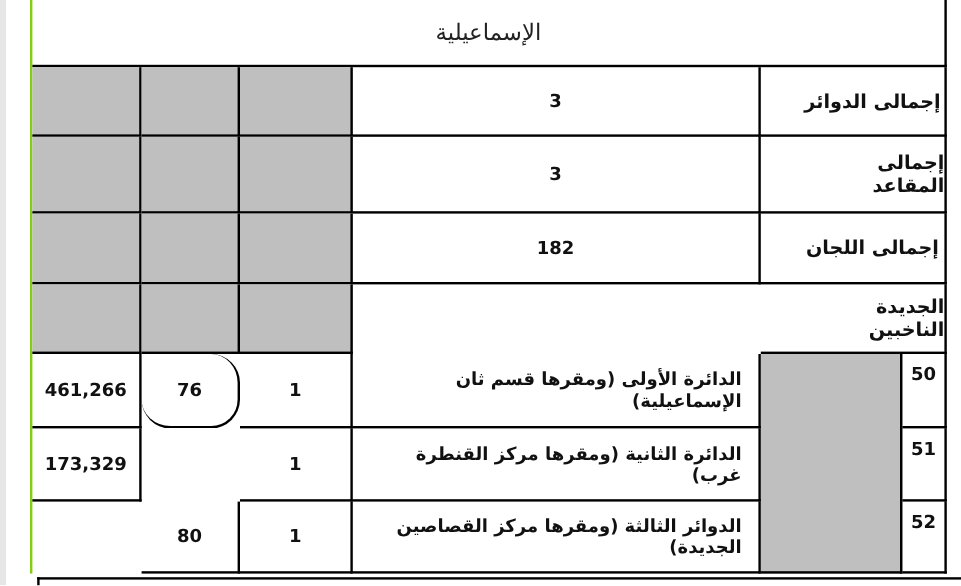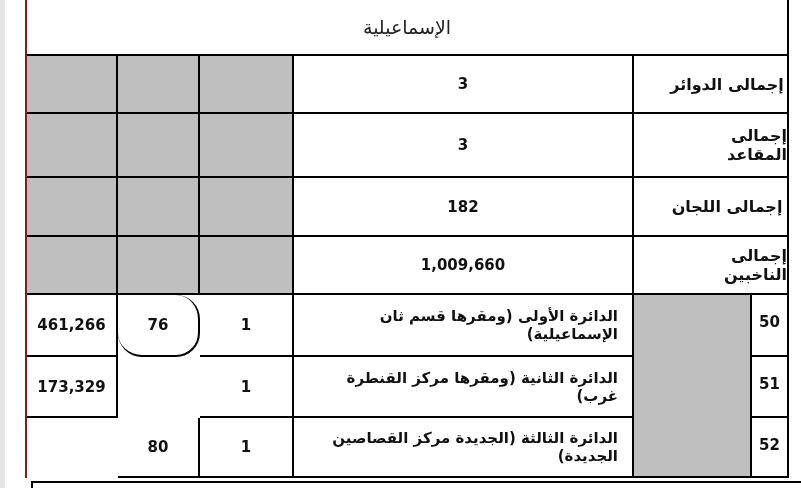--- a/index.html
+++ b/index.html
@@ -14,36 +14,36 @@
   .page-edge {
     position: absolute; left: 0; top: 0;
     width: 5px; height: 488px;
     background: #e6e6e6;
   }
   .gov-table {
     position: absolute; left: 25px; top: 0;
     display: grid;
     grid-template-columns: 91px 82px 94px 340px 118px 37px;
     grid-template-rows: 56px 58px 64px 59px 58px 62px 61px 60px;
-    border-left: 2px solid #7f1d1d;
+    border-left: 2px solid #84cc16;
   }
   .c {
     box-sizing: border-box;
     border-right: 2px solid #000000;
     border-bottom: 2px solid #000000;
     display: flex; align-items: center; justify-content: center;
     font-weight: 700; font-size: 15px;
     overflow: hidden;
   }
   .gray { background: #bfbfbf; }
   .rtl { direction: rtl; }
   .title-cell { font-weight: 400; font-size: 19px; color: #222; }
   .label-cell { font-size: 16px; padding-left: 33px; }
   .name-cell { font-size: 15px; padding: 0 14px; }
-  .serial-cell { align-items: flex-start; padding-top: 18px; }
+  .serial-cell { align-items: flex-start; padding-top: 8px; }
   .next-table {
     position: absolute; top: 481px; left: 31px;
     width: 770px; height: 7px;
     background: #ffffff;
     border: 2px solid #000000; border-bottom: none; border-right: none;
   }
 </style>
 </head>
 <body>
 
@@ -68,37 +68,36 @@
 
     <div class="c gray" style="grid-row:4; grid-column:1;"></div>
     <div class="c gray" style="grid-row:4; grid-column:2;"></div>
     <div class="c gray" style="grid-row:4; grid-column:3;"></div>
     <div class="c" style="grid-row:4; grid-column:4;">182</div>
     <div class="c label-cell rtl" style="grid-row:4; grid-column:5/7;">إجمالى اللجان</div>
 
     <div class="c gray" style="grid-row:5; grid-column:1;"></div>
     <div class="c gray" style="grid-row:5; grid-column:2;"></div>
     <div class="c gray" style="grid-row:5; grid-column:3;"></div>
-    <div class="c" style="grid-row:5; grid-column:4;">1,009,660</div>
-    <div class="c label-cell rtl" style="grid-row:5; grid-column:5/7;">إجمالى الناخبين</div>
+    <div class="c label-cell rtl" style="grid-row:5; grid-column:5/7;">الجديدة الناخبين</div>
 
     <div class="c gray" style="grid-row:6/9; grid-column:5;"></div>
 
     <div class="c" style="grid-row:6; grid-column:1;">461,266</div>
     <div class="c" style="grid-row:6; grid-column:2;border-radius:24px;">76</div>
     <div class="c" style="grid-row:6; grid-column:3;">1</div>
     <div class="c name-cell rtl" style="grid-row:6; grid-column:4;">الدائرة الأولى (ومقرها قسم ثان الإسماعيلية)</div>
     <div class="c serial-cell" style="grid-row:6; grid-column:6;">50</div>
 
     <div class="c" style="grid-row:7; grid-column:1;">173,329</div>
     <div class="c" style="grid-row:7; grid-column:3;">1</div>
     <div class="c name-cell rtl" style="grid-row:7; grid-column:4;">الدائرة الثانية (ومقرها مركز القنطرة غرب)</div>
     <div class="c serial-cell" style="grid-row:7; grid-column:6;">51</div>
 
     <div class="c" style="grid-row:8; grid-column:2;">80</div>
     <div class="c" style="grid-row:8; grid-column:3;">1</div>
-    <div class="c name-cell rtl" style="grid-row:8; grid-column:4;">الدائرة الثالثة (الجديدة مركز القصاصين الجديدة)</div>
+    <div class="c name-cell rtl" style="grid-row:8; grid-column:4;">الدوائر الثالثة (ومقرها مركز القصاصين الجديدة)</div>
     <div class="c serial-cell" style="grid-row:8; grid-column:6;">52</div>
 
   </div>
 
   <div class="next-table"></div>
 </div>
 
 </body></html>

